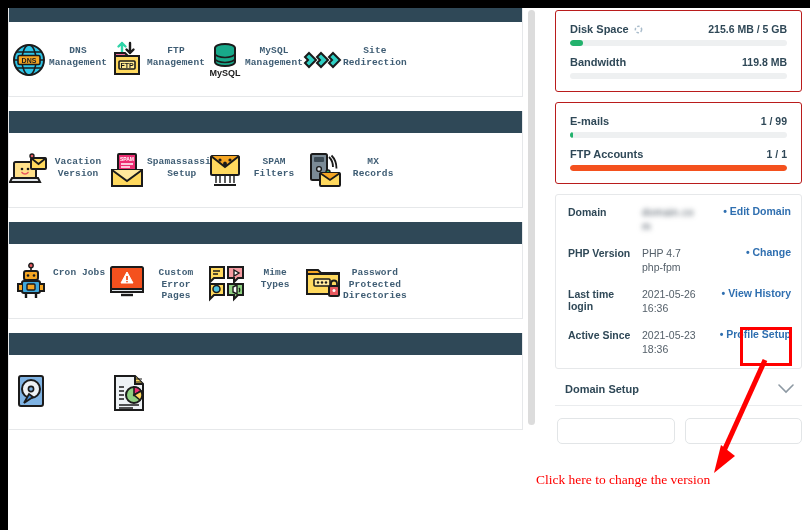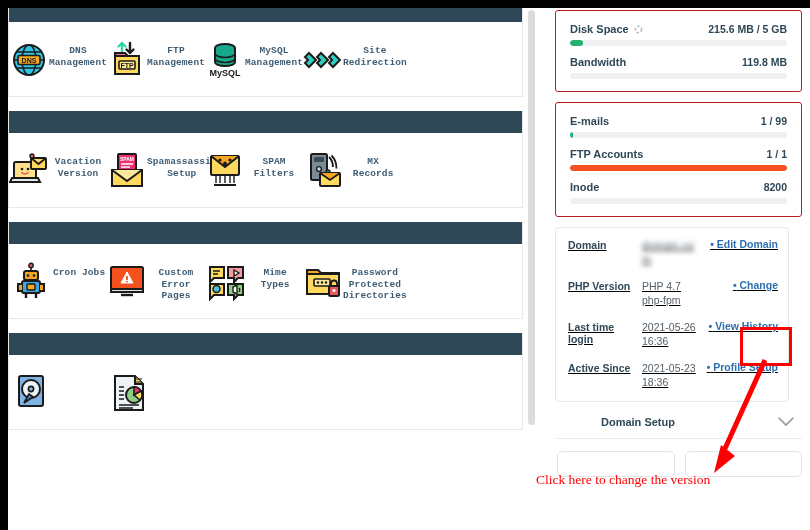--- a/index.html
+++ b/index.html
@@ -70,44 +70,43 @@
   .stat-name { font-size:11px; font-weight:700; color:#2f4857; display:flex; align-items:center; gap:5px;}
   .stat-val  { font-size:10.5px; font-weight:700; color:#2f4857; }
   .bar-track { margin-top:5px; height:6px; border-radius:3px; background:#eef0f1; overflow:hidden; }
   .bar-fill  { height:100%; border-radius:3px; }
 
   .spin { width:9px; height:9px; }
 
   
   .info-panel {
     border:1px solid #e6e8ea; border-radius:3px;
-    margin: 10px 21px 0 10px;
+    margin: 10px 8px 0 10px;
     padding: 10px 10px 8px 12px;
-    text-decoration: underline;
   }
   .info-row { display:flex; align-items:flex-start; margin-bottom:13px; }
   .info-row:last-child { margin-bottom:4px; }
   .info-label { flex:0 0 74px; font-size:10.5px; font-weight:700; color:#2f4857; padding-top:1px;}
   .info-value {
     flex: 0 0 60px; font-size:10.5px; color:#55606a; line-height:14px; word-break:break-word;
   }
   .info-value.blur { filter: blur(2.6px); color:#4a5560; letter-spacing:.4px; }
   .info-action {
     flex:1; text-align:right; font-size:10.5px; font-weight:700; color:#2f6fb0; white-space:nowrap;
   }
   .info-action .dot { color:#2f6fb0; }
 
   
   .accordion {
     margin: 4px 8px 0 10px;
     padding: 7px 8px 7px 10px;
     display:flex; align-items:center; justify-content:space-between;
     border-bottom:1px solid #eaecee;
   }
-  .accordion-label { font-size:11px; font-weight:700; color:#2f4857;margin-left:36px; }
+  .accordion-label { font-size:11px; font-weight:700; color:#2f4857; }
   .chev { color:#8d99a3; }
 
   .bottom-boxes { display:flex; gap:10px; margin: 12px 8px 0 12px; }
   .bottom-box { flex:1; height:26px; border:1px solid #e2e5e7; border-radius:5px; background:#fff; }
 
   
   .anno-box {
     position:absolute; left:740px; top:327px; width:52px; height:39px;
     border:3px solid #ff0000; background:transparent; pointer-events:none;
   }
@@ -407,29 +406,20 @@
       </div>
       <div class="stat">
         <div class="stat-row">
           <span class="stat-name">FTP Accounts</span>
           <span class="stat-val">1 / 1</span>
         </div>
         <div class="bar-track">
           <div class="bar-fill" style="width:100%;background:#f4511e;"></div>
         </div>
       </div>
-      <div class="stat">
-        <div class="stat-row">
-          <span class="stat-name">Inode</span>
-          <span class="stat-val">8200</span>
-        </div>
-        <div class="bar-track">
-          <div class="bar-fill" style="width:0%;background:#23b26d;"></div>
-        </div>
-      </div>
     </div>
 
     <div class="info-panel">
       <div class="info-row">
         <span class="info-label">Domain</span>
         <span class="info-value blur">domain.com</span>
         <span class="info-action"><span class="dot">•</span> <span>Edit Domain</span></span>
       </div>
       <div class="info-row">
         <span class="info-label">PHP Version</span>

